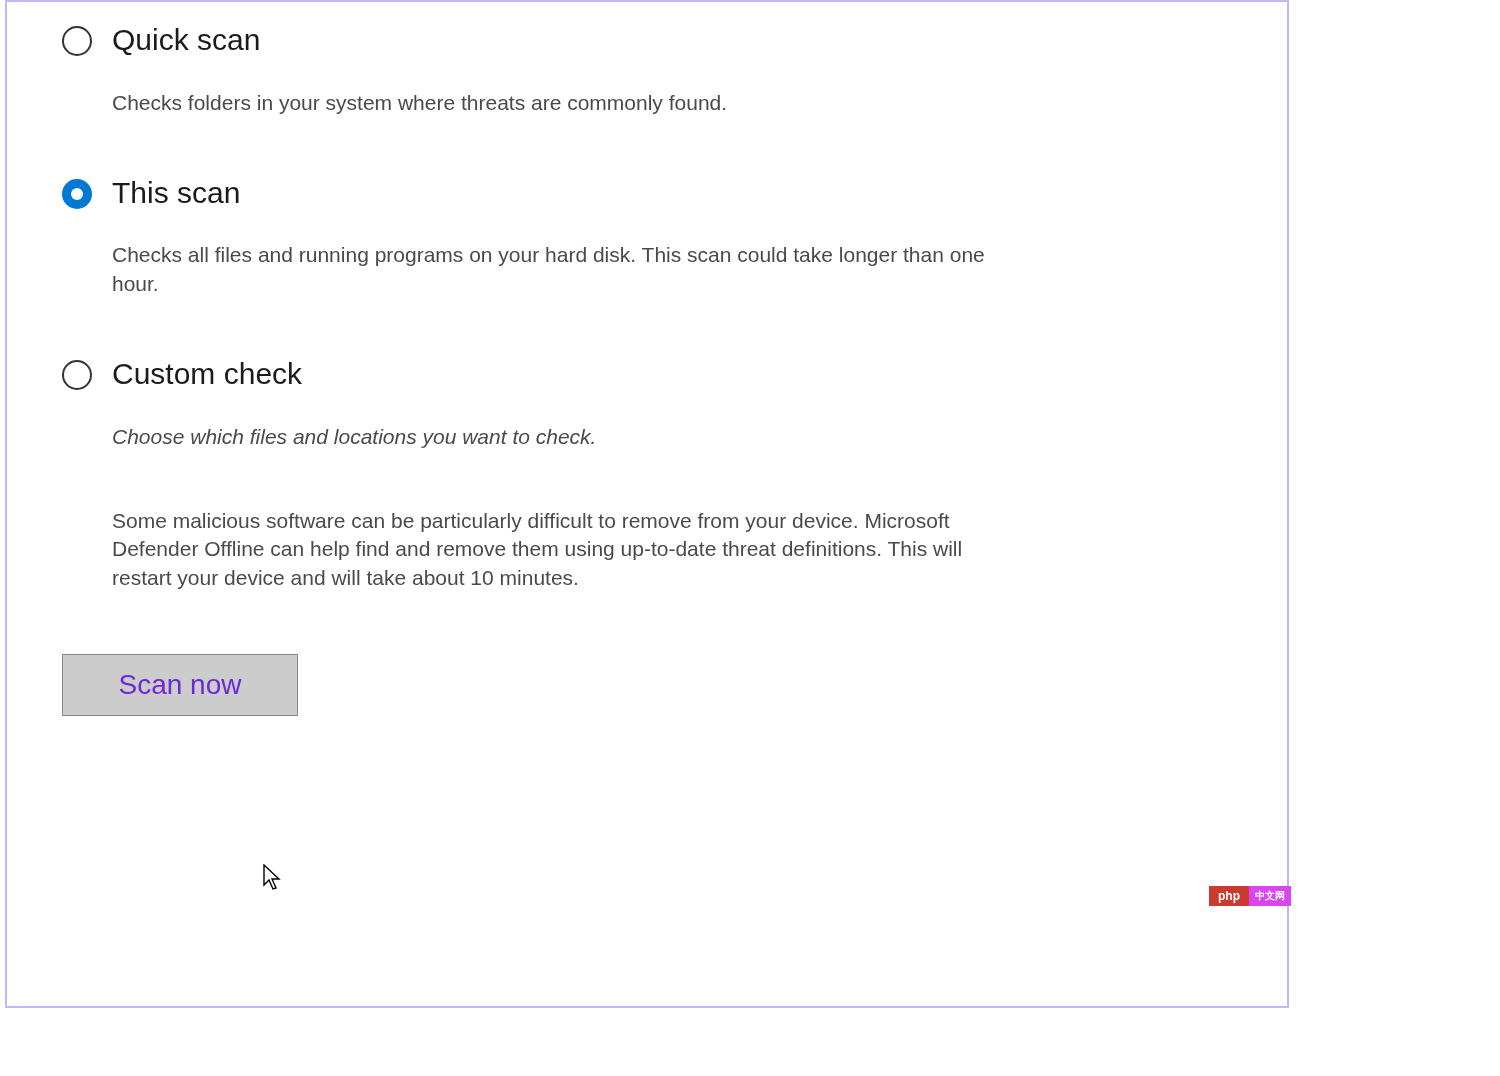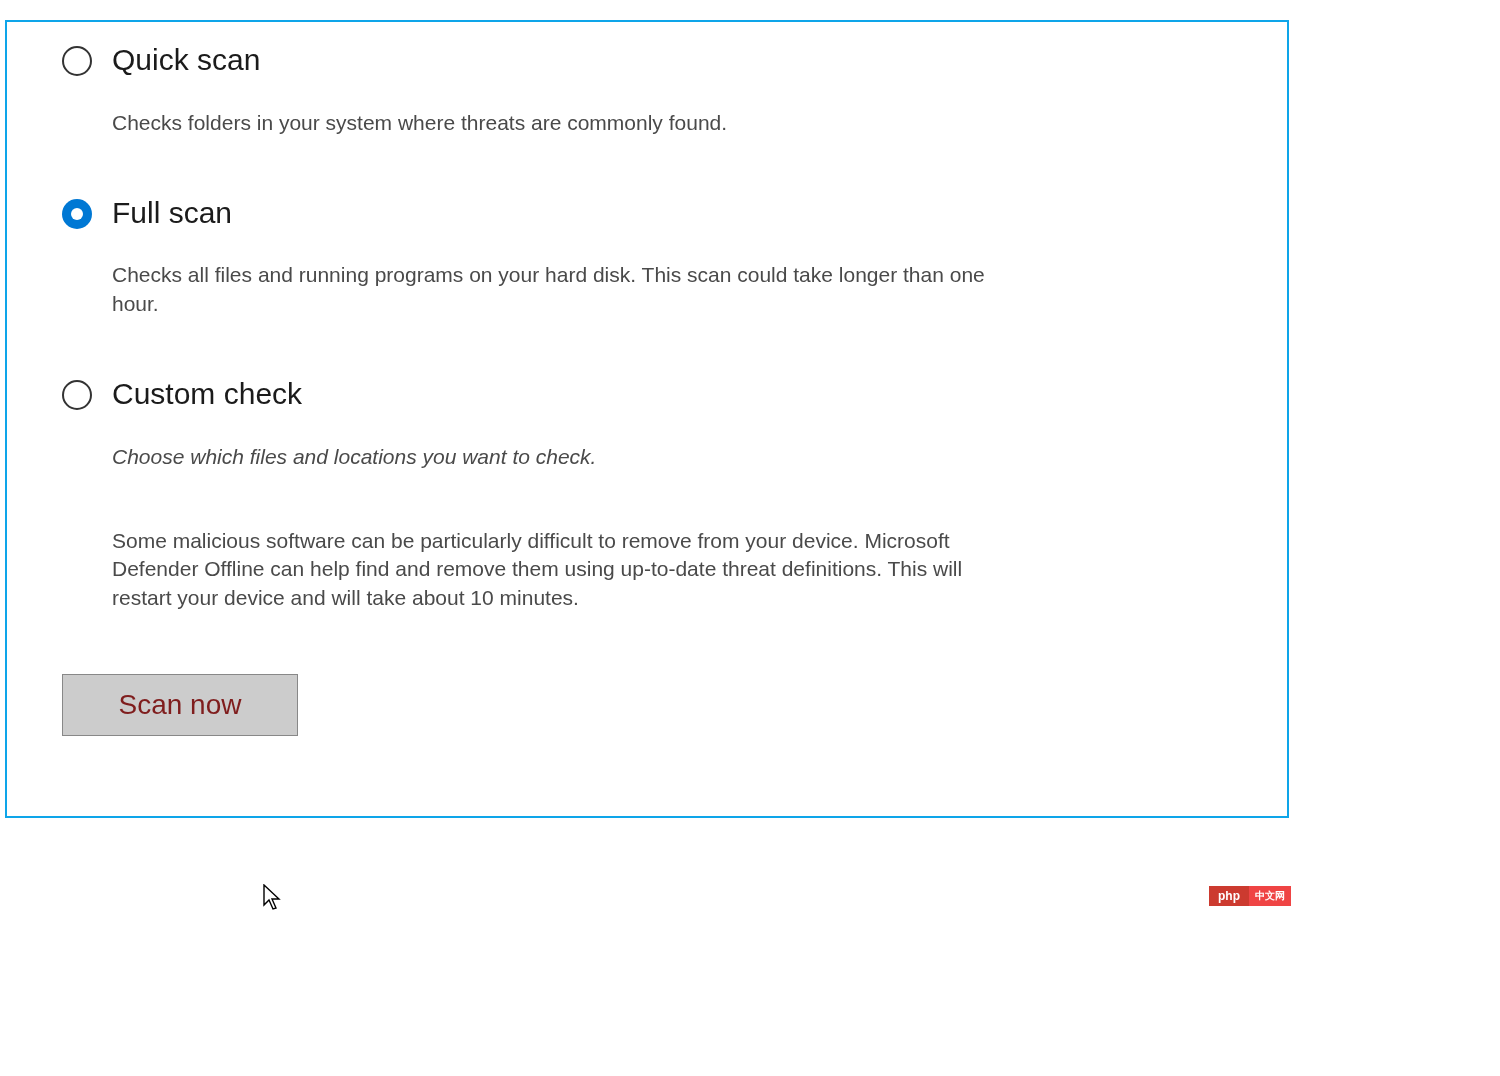--- a/index.html
+++ b/index.html
@@ -8,26 +8,25 @@
     font-family: "Segoe UI", -apple-system, BlinkMacSystemFont, sans-serif;
     background: #fff;
     color: #1b1b1b;
     position: relative;
   }
   .frame {
     position: absolute;
     left: 5px;
     top: 0;
     width: 1284px;
-    height: 798px;
-    border: 2px solid #0ea5e9;
+    height: 1008px;
+    border: 2px solid #c4b5fd;
     background: #fff;
     padding-left: 55px;
     padding-top: 18px;
-    margin-top: 20px;
   }
   .option {
     display: flex;
     align-items: flex-start;
     margin-bottom: 0;
   }
   .radio {
     width: 30px;
     height: 30px;
     border: 2px solid #333;
@@ -79,21 +78,21 @@
 
   .scan-btn {
     display: inline-block;
     margin-top: 62px;
     margin-left: 0;
     width: 236px;
     height: 62px;
     background: #ccccccff;
     border: 1px solid #888;
     font-size: 28px;
-    color: #7f1d1d;
+    color: #6d28d9;
     text-align: center;
     line-height: 60px;
     cursor: pointer;
     font-family: inherit;
   }
 
   .cursor {
     position: absolute;
     left: 255px;
     top: 862px;
@@ -113,21 +112,21 @@
     font-weight: 600;
     color: #fff;
     line-height: 20px;
   }
   .badge-left {
     background: #cc3a2f;
     width: 40px;
     text-align: center;
   }
   .badge-right {
-    background: #ef4444;
+    background: #d946ef;
     width: 42px;
     text-align: center;
     font-size: 10px;
   }
 </style>
 </head>
 <body>
 
 <div class="frame">
 
@@ -135,21 +134,21 @@
     <div class="option">
       <div class="radio"></div>
       <div class="option-title">Quick scan</div>
     </div>
     <div class="option-desc">Checks folders in your system where threats are commonly found.</div>
   </div>
 
   <div class="group-full">
     <div class="option">
       <div class="radio selected"></div>
-      <div class="option-title">Full scan</div>
+      <div class="option-title">This scan</div>
     </div>
     <div class="option-desc">Checks all files and running programs on your hard disk. This scan could take longer than one hour.</div>
   </div>
 
   <div class="group-custom">
     <div class="option">
       <div class="radio"></div>
       <div class="option-title">Custom check</div>
     </div>
     <div class="option-desc">Choose which files and locations you want to check.</div>

